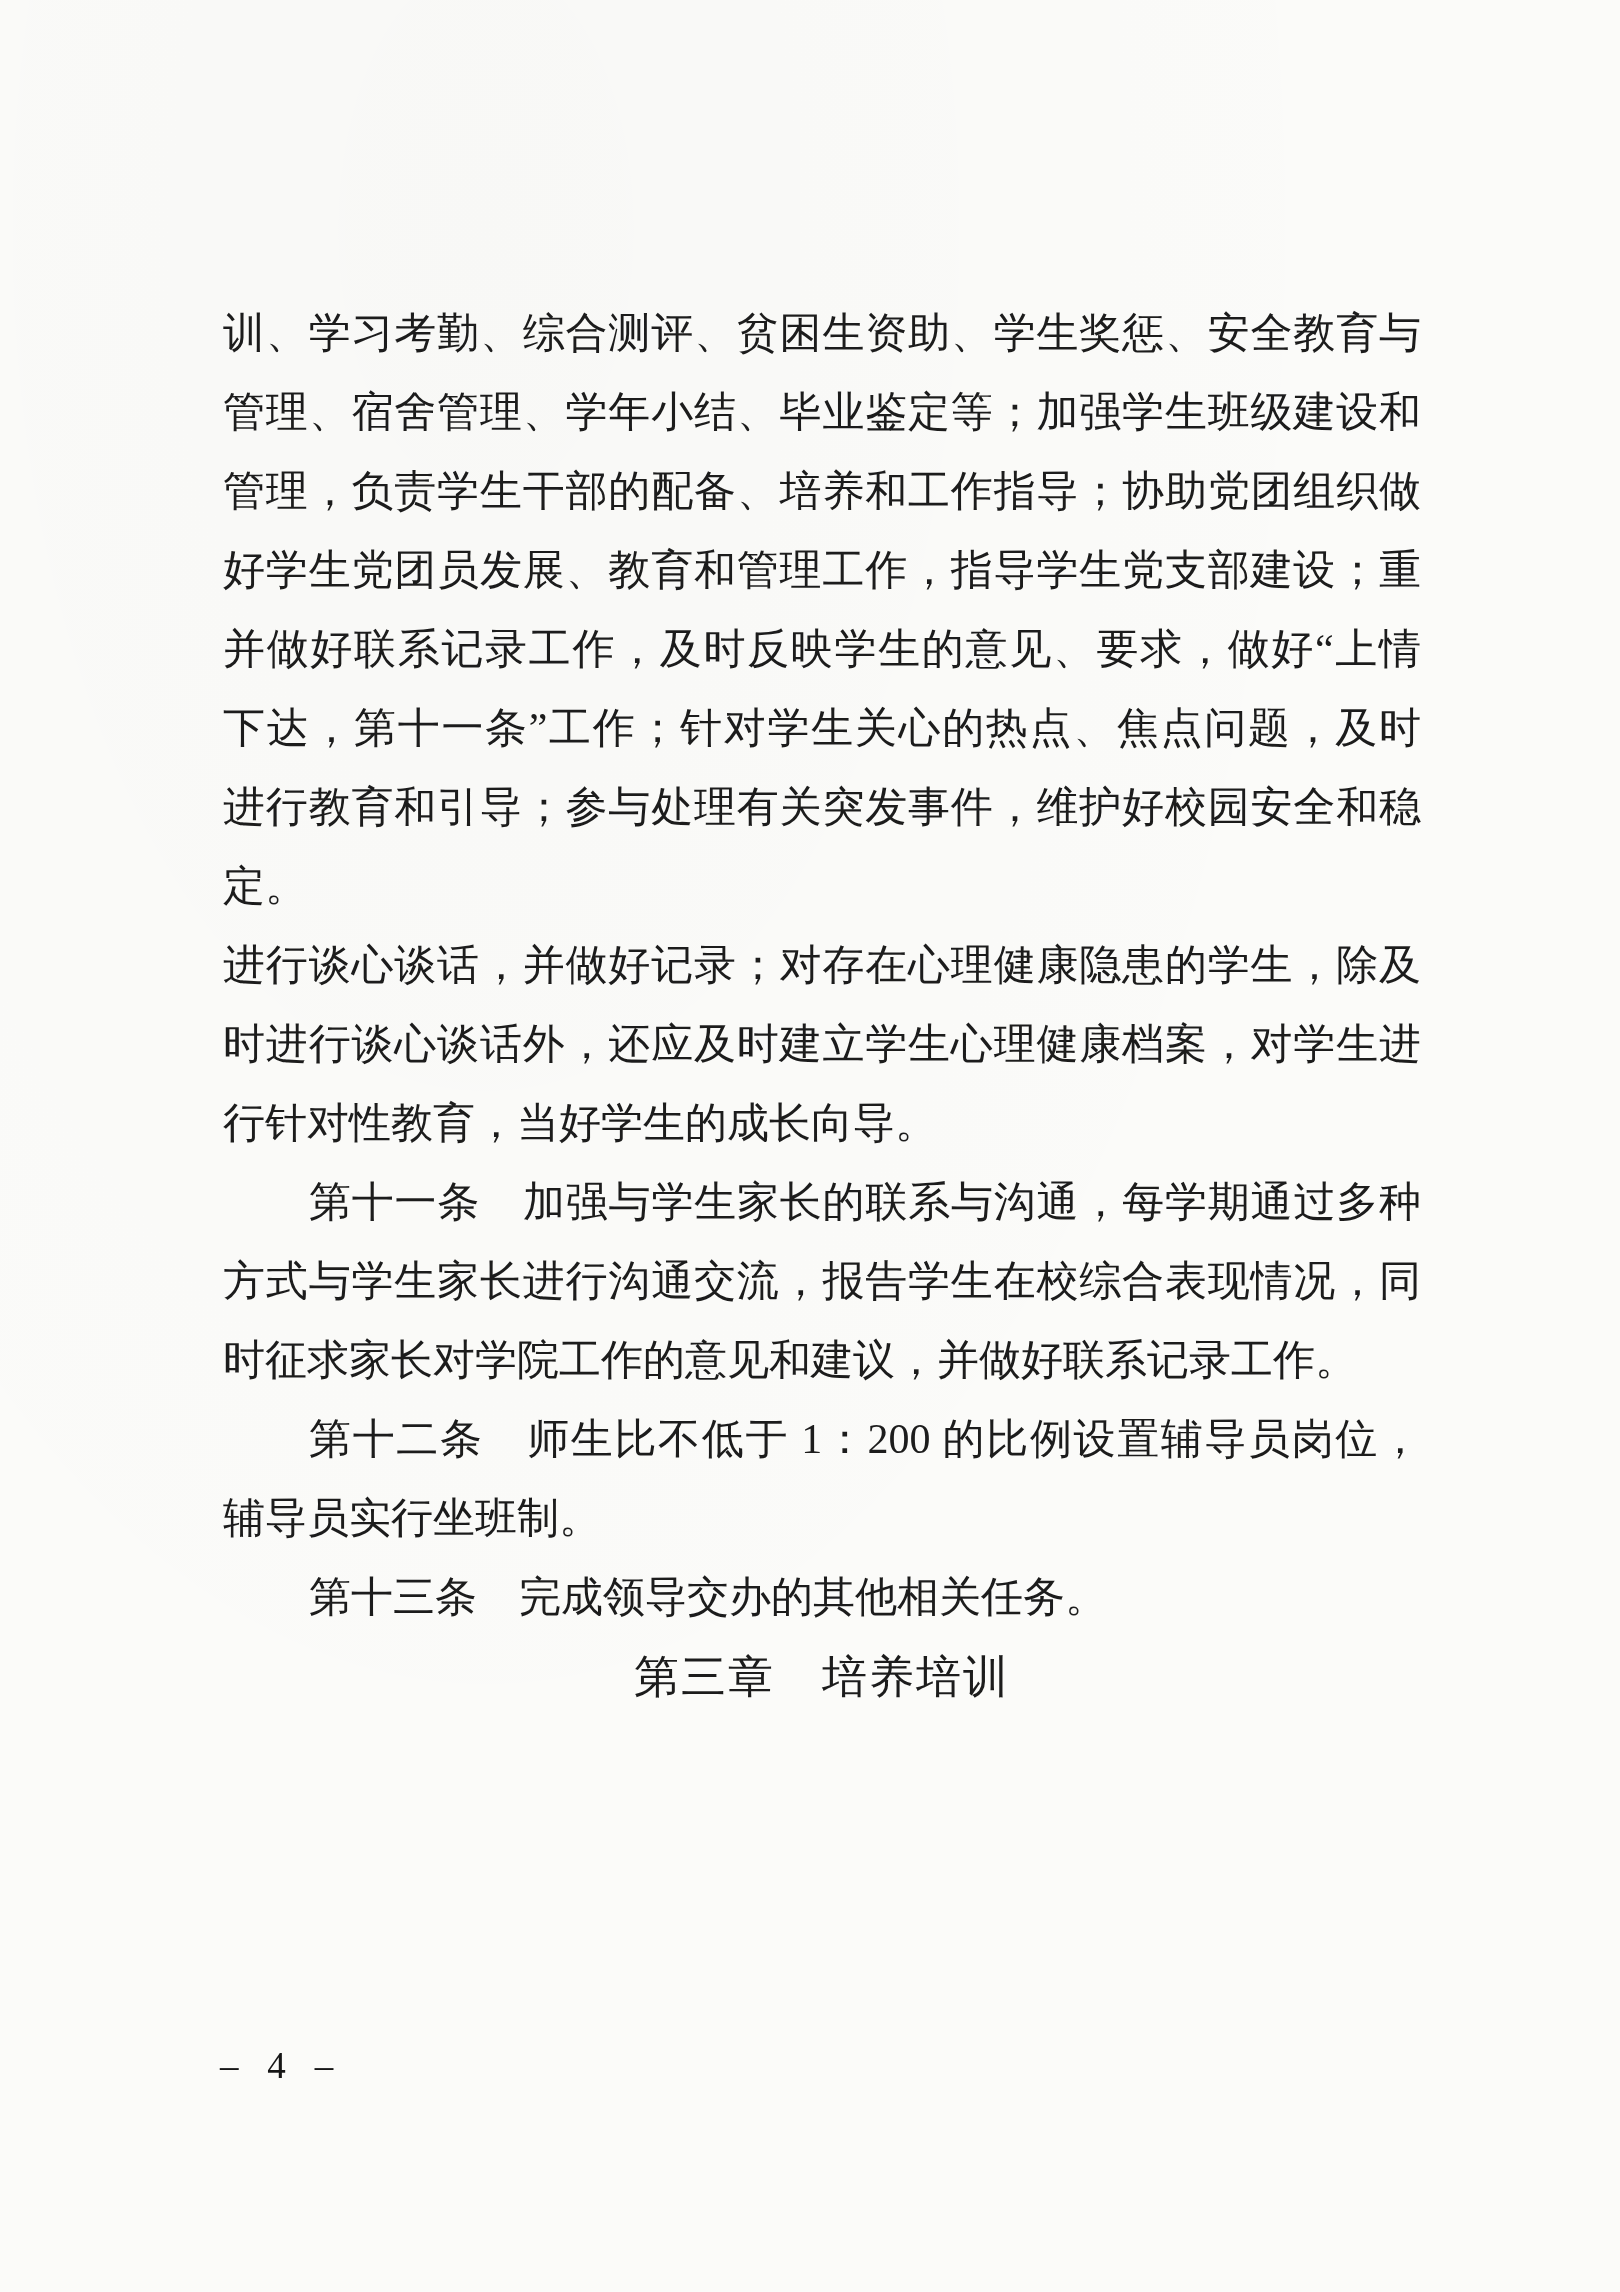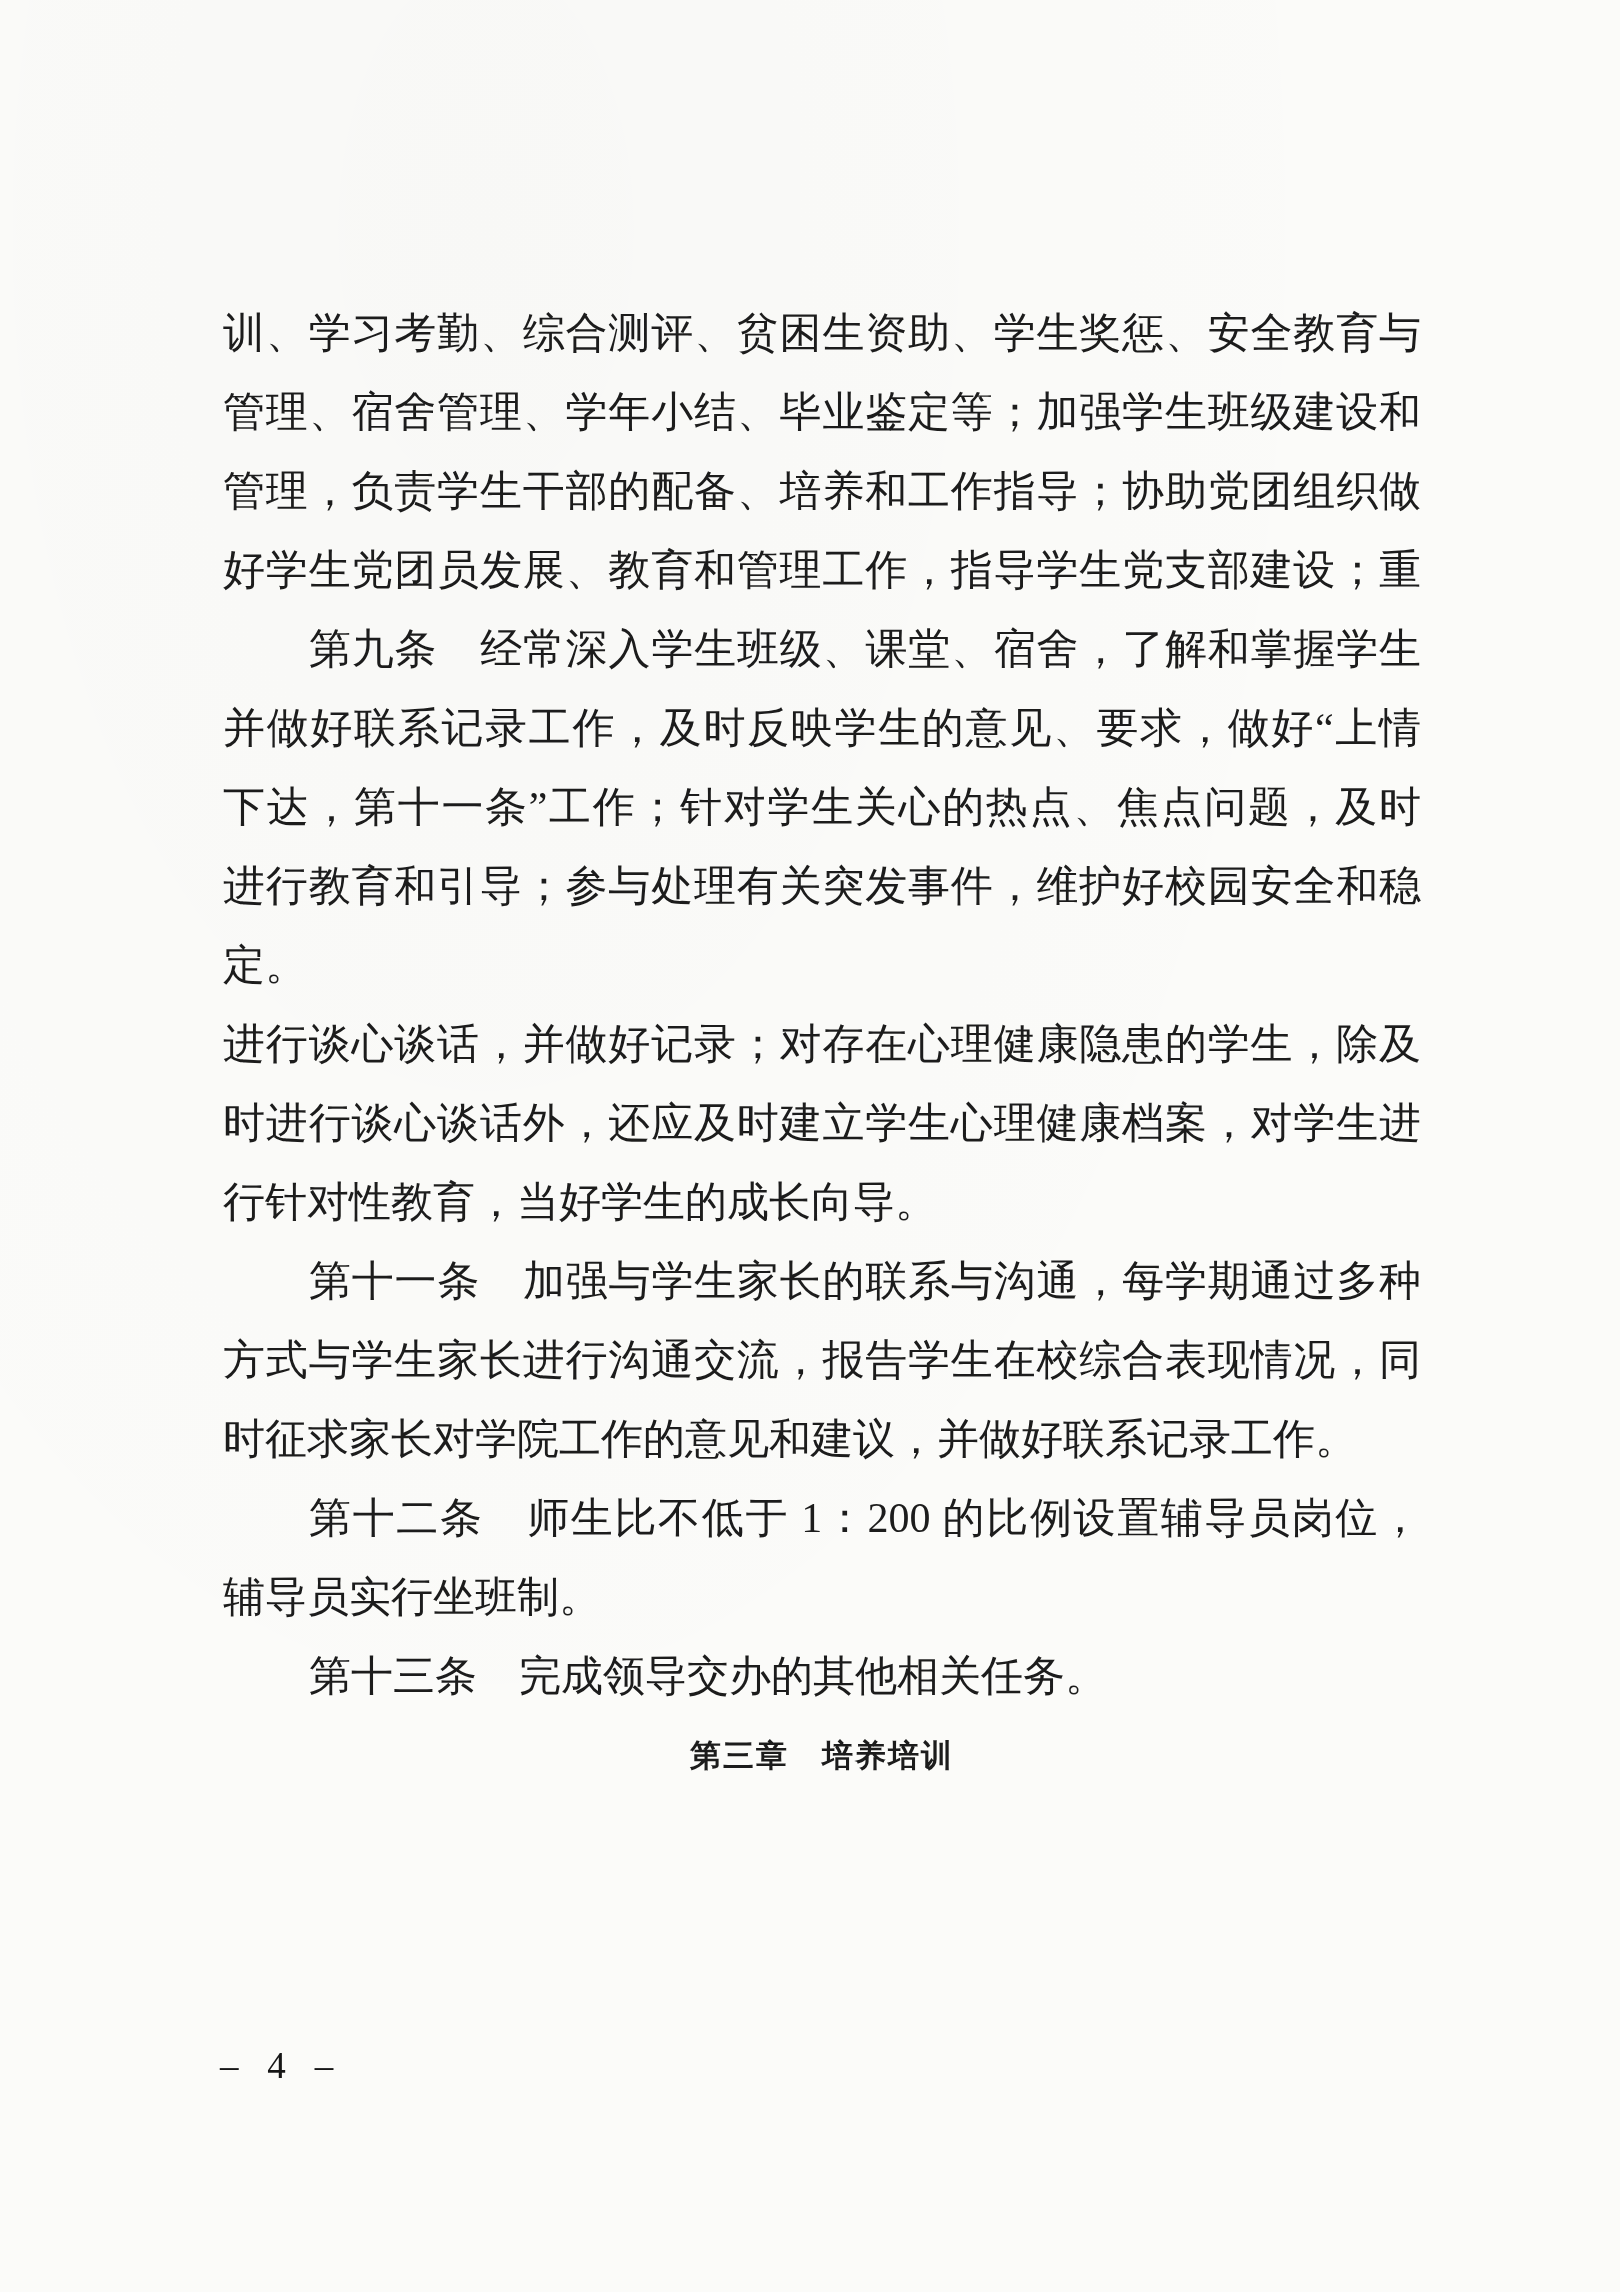--- a/index.html
+++ b/index.html
@@ -39,22 +39,22 @@
     white-space: normal;
     text-align: justify;
     text-align-last: justify;
   }
   .line.indent {
     padding-left: 86px;
   }
   .heading {
     height: 79px;
     line-height: 79px;
-    font-size: 31px;
-    font-weight: 700;
+    font-size: 45px;
+    font-weight: 400;
     text-align: center;
     font-family: "Liberation Sans", "DejaVu Sans", sans-serif;
     letter-spacing: 2px;
   }
   .page-number {
     position: absolute;
     left: 220px;
     top: 2044px;
     font-size: 37px;
     letter-spacing: 9.8px;
@@ -64,21 +64,20 @@
 </style>
 </head>
 <body>
 
 <div class="page">
   <div class="text-block">
     <div class="line justify">训、学习考勤、综合测评、贫困生资助、学生奖惩、安全教育与</div>
     <div class="line justify">管理、宿舍管理、学年小结、毕业鉴定等；加强学生班级建设和</div>
     <div class="line justify">管理，负责学生干部的配备、培养和工作指导；协助党团组织做</div>
     <div class="line justify">好学生党团员发展、教育和管理工作，指导学生党支部建设；重</div>
-    <div class="line justify indent">第九条　经常深入学生班级、课堂、宿舍，了解和掌握学生</div>
     <div class="line justify">并做好联系记录工作，及时反映学生的意见、要求，做好“上情</div>
     <div class="line justify">下达，第十一条”工作；针对学生关心的热点、焦点问题，及时</div>
     <div class="line justify">进行教育和引导；参与处理有关突发事件，维护好校园安全和稳</div>
     <div class="line">定。</div>
     <div class="line justify">进行谈心谈话，并做好记录；对存在心理健康隐患的学生，除及</div>
     <div class="line justify">时进行谈心谈话外，还应及时建立学生心理健康档案，对学生进</div>
     <div class="line">行针对性教育，当好学生的成长向导。</div>
     <div class="line justify indent">第十一条　加强与学生家长的联系与沟通，每学期通过多种</div>
     <div class="line justify">方式与学生家长进行沟通交流，报告学生在校综合表现情况，同</div>
     <div class="line">时征求家长对学院工作的意见和建议，并做好联系记录工作。</div>

